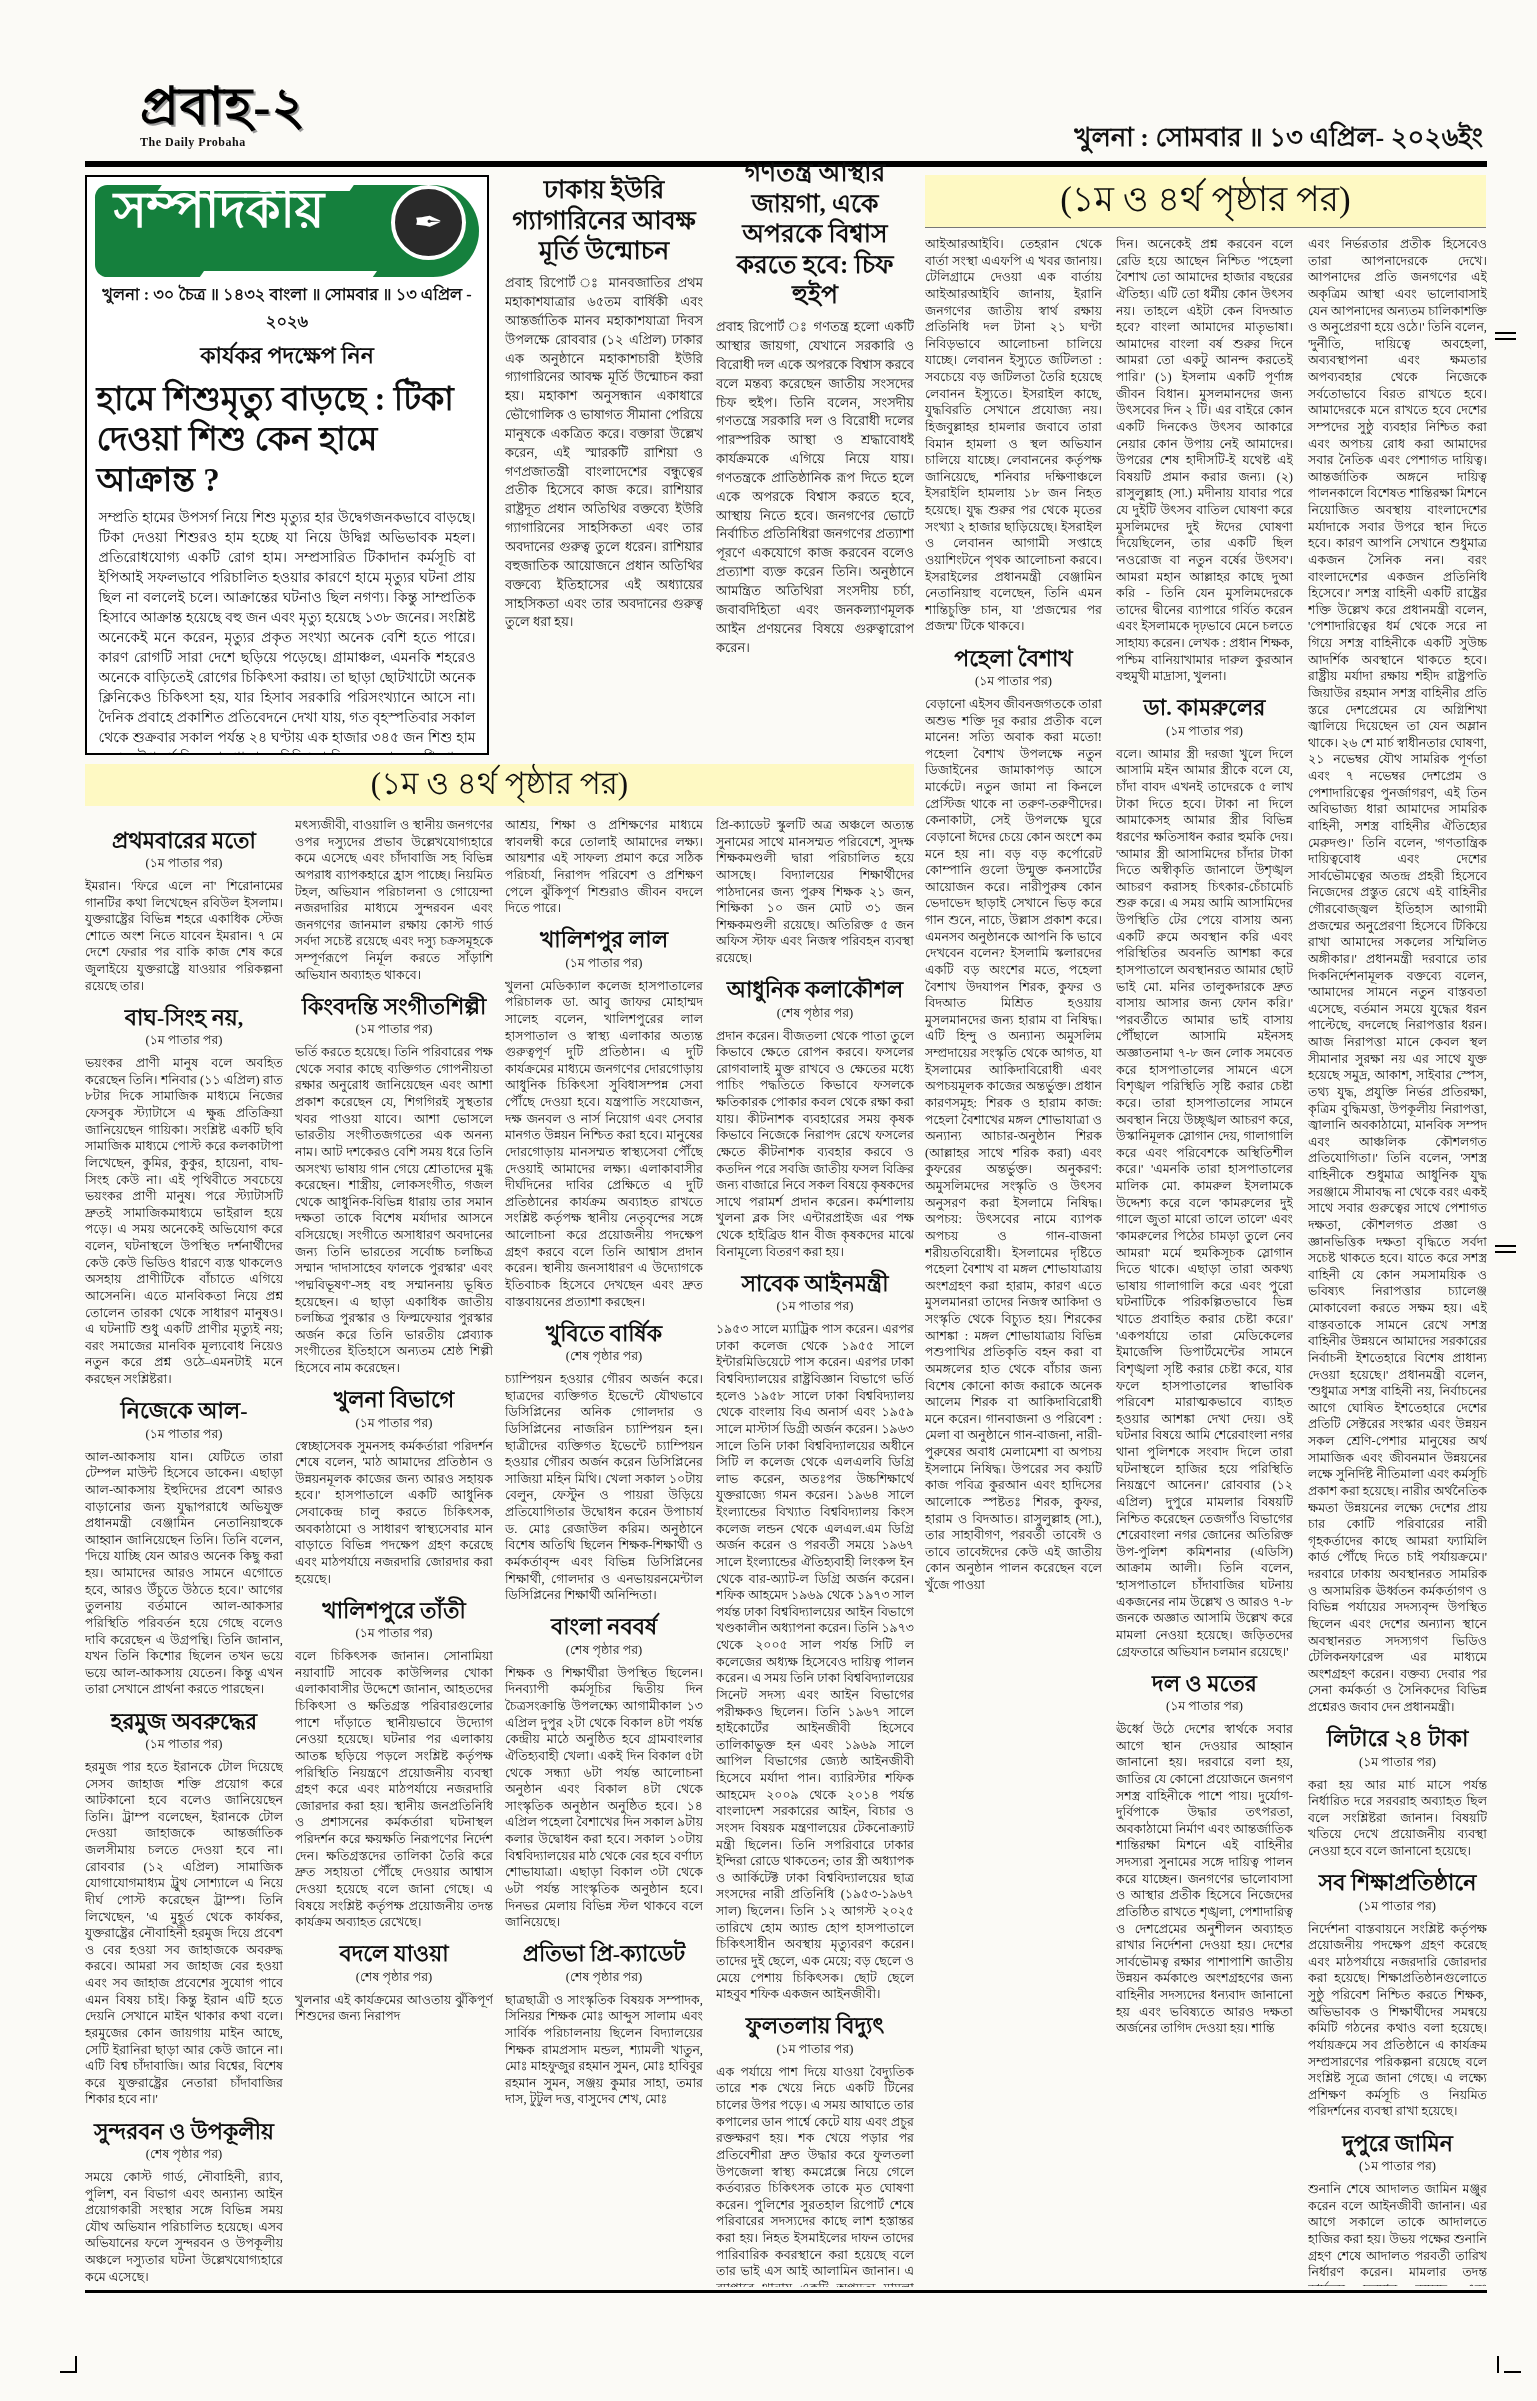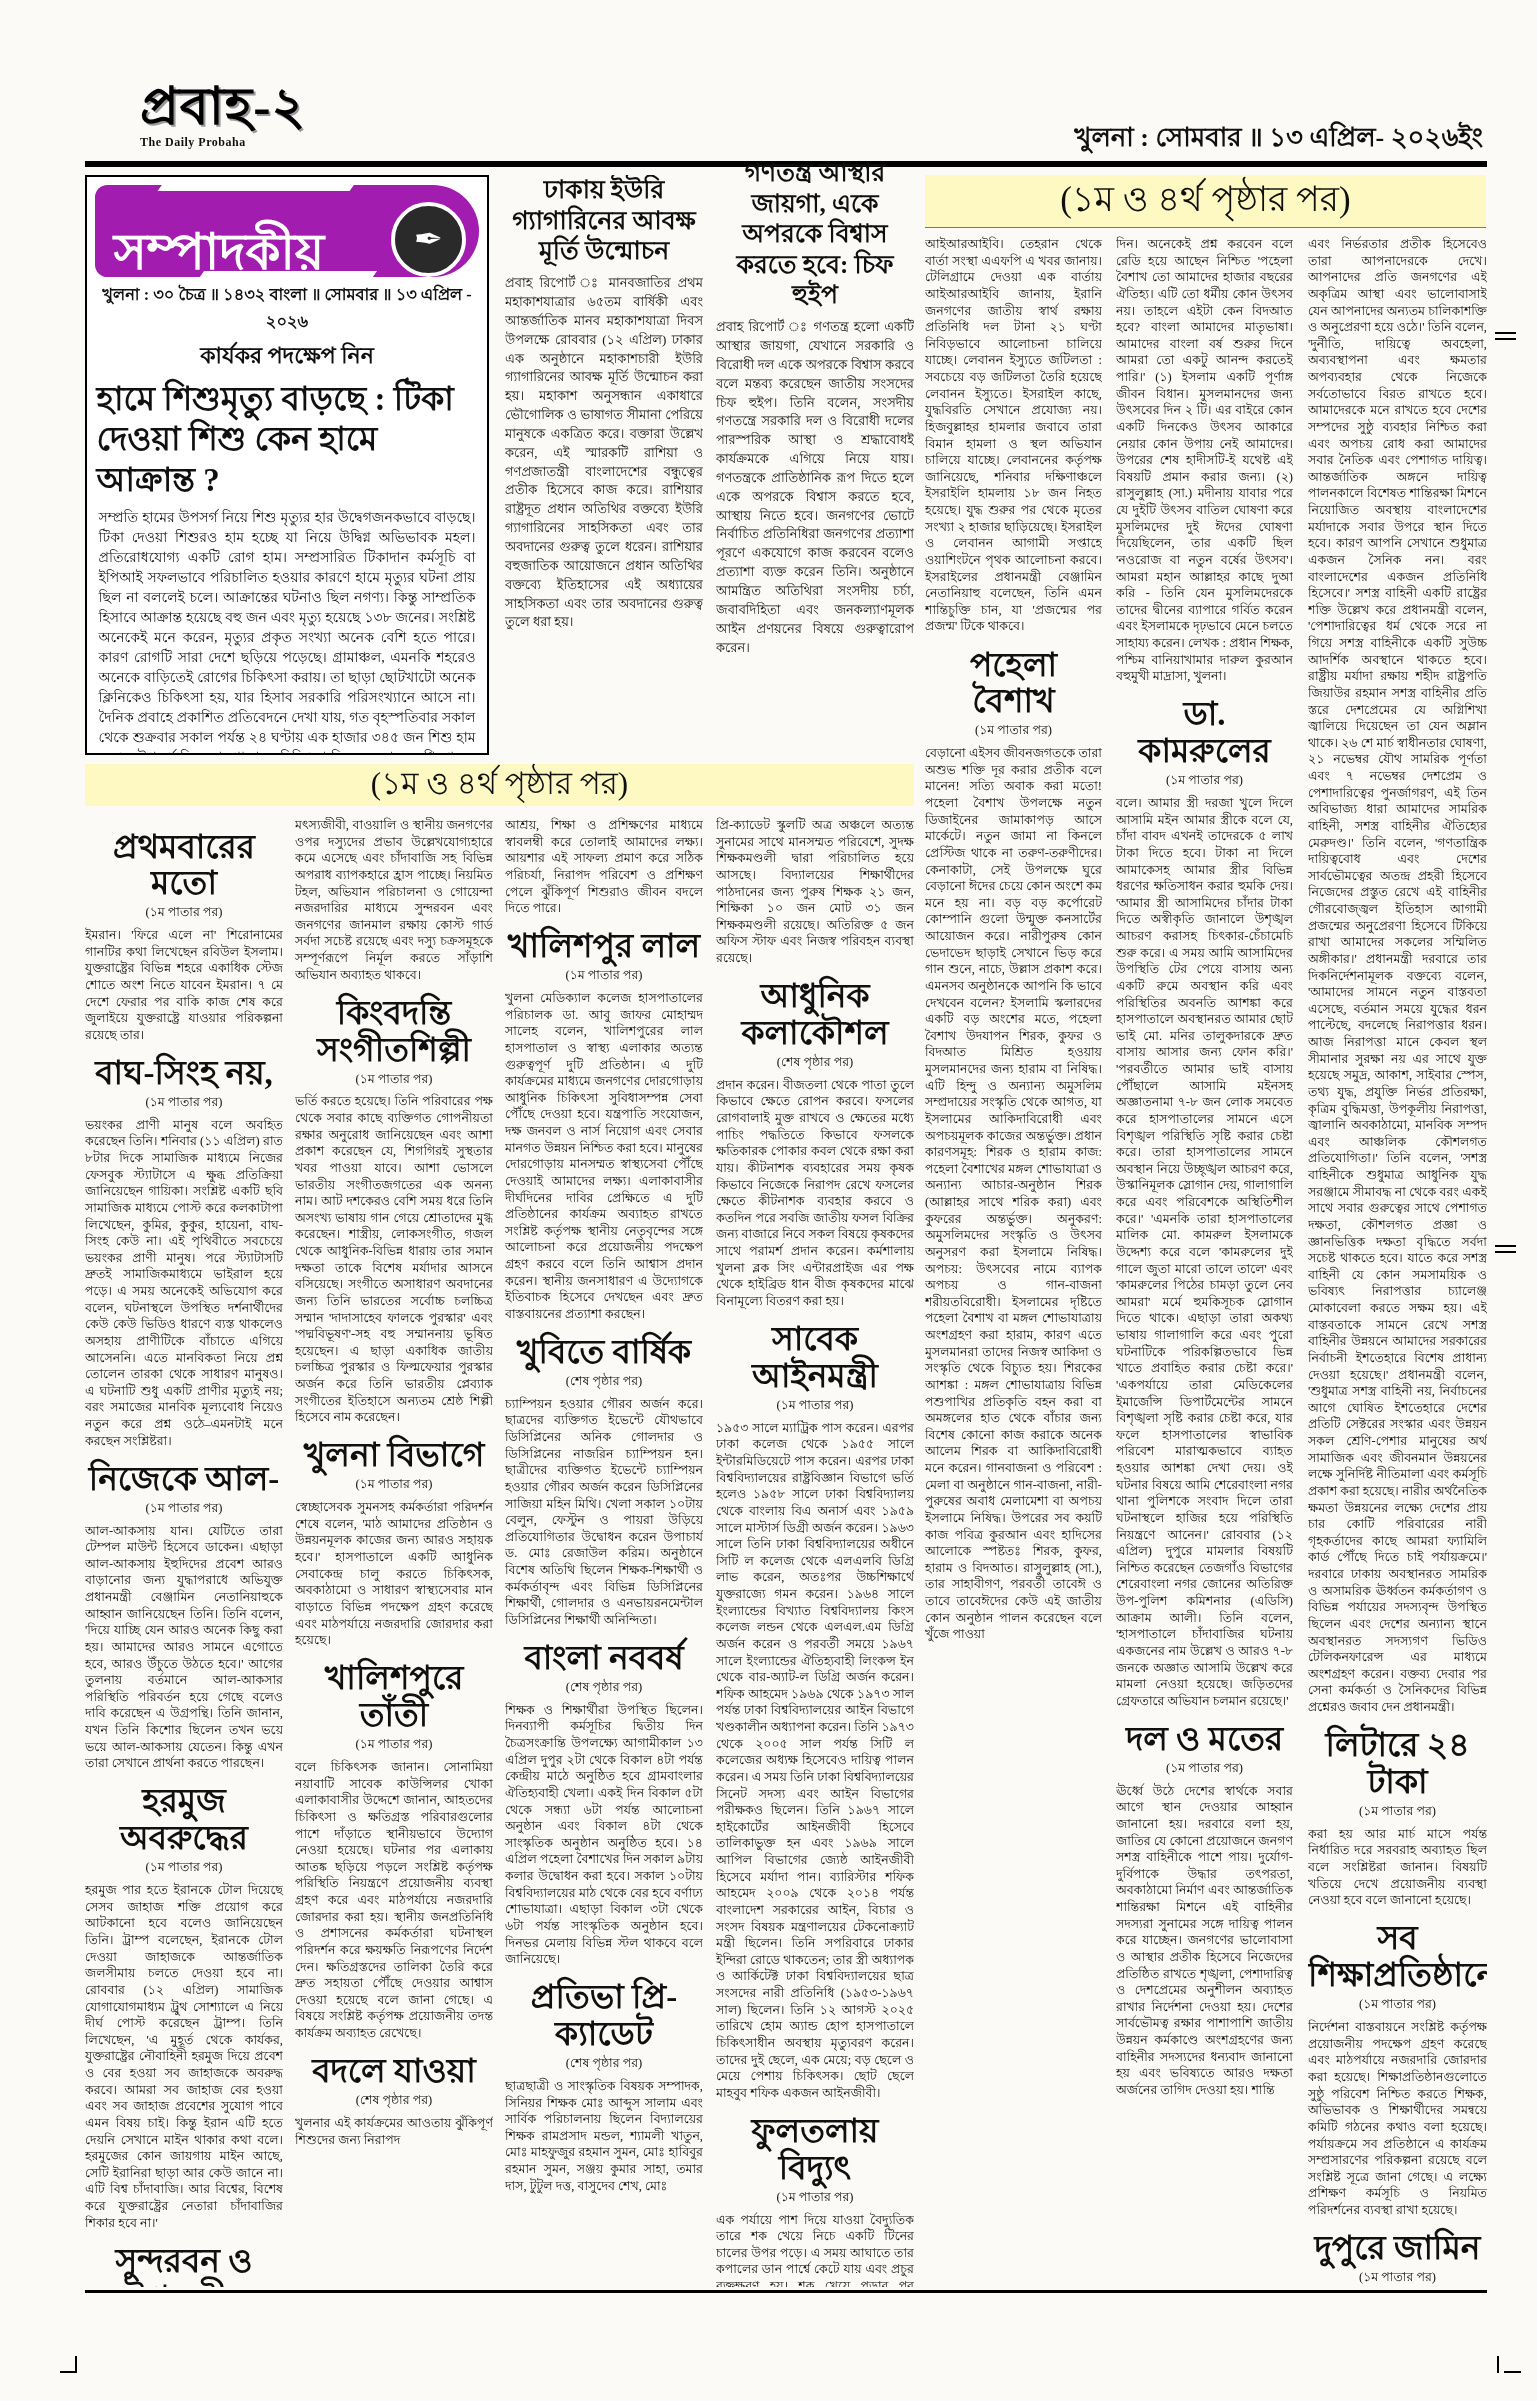--- a/index.html
+++ b/index.html
@@ -10,22 +10,22 @@
   .masthead{position:absolute;left:140px;top:81px;}
   .logo{font-size:52px;font-weight:900;letter-spacing:1px;line-height:1;color:#000000;
         text-shadow:1.9px 1.9px 0 #9a9a9a;}
   .logo-sub{font-size:12px;font-weight:bold;color:#111;margin-top:1.9px;letter-spacing:0.5px;}
   .dateline{position:absolute;right:54px;top:117px;font-size:26px;font-weight:bold;}
   .toprule{position:absolute;left:85px;top:161px;width:1402px;height:5.8px;background:#000;}
 
   
   .editorial{position:absolute;left:85px;top:175px;width:404px;height:580px;border:2.9px solid #000;
              background:#fff;box-sizing:border-box;overflow:hidden;}
-  .ed-banner{position:relative;margin:7.7px 7.7px 3.8px 7.7px;height:92px;background:#a21caf;color:#fff;
-             border-radius:13.4px 50px 50px 13.4px;display:flex;align-items:flex-end;justify-content:space-between;
+  .ed-banner{position:relative;margin:7.7px 7.7px 3.8px 7.7px;height:92px;background:#15803d;color:#fff;
+             border-radius:13.4px 50px 50px 13.4px;display:flex;align-items:flex-start;justify-content:space-between;
              padding:0 13.4px 0 19px;overflow:hidden;}
   .ed-banner:before{content:"";position:absolute;left:67px;top:-5.8px;width:192px;height:11.5px;background:#fff;transform:skewX(-35deg);}
   .ed-banner:after{content:"";position:absolute;right:106px;bottom:-5.8px;width:173px;height:11.5px;background:#fff;transform:skewX(-35deg);}
   .ed-banner-text{font-size:50px;font-weight:900;line-height:1;}
   .ed-pen{width:67px;height:67px;border:4.8px solid #fff;border-radius:50%;display:flex;align-items:center;
           justify-content:center;font-size:35px;color:#fff;background:#2a2a2a;flex:0 0 auto;}
   .ed-date{text-align:center;font-weight:bold;font-size:16.3px;margin:5.8px 5.8px 1.9px;}
   .ed-kicker{text-align:center;font-weight:900;font-size:22px;margin:1.9px 0;}
   .ed-headline{text-align:left;font-weight:900;font-size:33px;line-height:1.22;margin:3.8px 9.6px 7.7px;}
   .ed-body{font-size:14px;line-height:1.43;text-align:justify;margin:1.9px 11.5px;word-break:break-word;}
@@ -42,21 +42,21 @@
   #col4top{left:716px;top:158px;width:198px;height:578px;}
   #col1{left:85px;top:817px;width:198px;height:1470px;}
   #col2{left:295px;top:817px;width:198px;height:1470px;}
   #col3b{left:505px;top:817px;width:198px;height:1470px;}
   #col4b{left:716px;top:817px;width:198px;height:1470px;}
   #col5{left:925px;top:236px;width:177px;height:2050px;}
   #col6{left:1116px;top:236px;width:177px;height:2050px;}
   #col7{left:1308px;top:236px;width:179px;height:2050px;}
 
   .i-th{font-weight:900;font-size:25px;text-align:center;line-height:1.22;margin:0 0 7.7px;}
-  .i-h{font-weight:900;font-size:33px;text-align:center;line-height:1.12;margin:11.5px 0 0;}
+  .i-h{font-weight:900;font-size:22px;text-align:center;line-height:1.12;margin:11.5px 0 0;}
   .i-s{text-align:center;font-size:12.5px;margin:1px 0 3.8px;}
   .i-p{font-size:12.5px;line-height:1.33;text-align:justify;word-break:break-word;margin:0 0 5.8px;}
   .i-lead{font-size:13px;line-height:1.45;}
 
   .bottomrule{position:absolute;left:85px;top:2290px;width:1402px;height:2.9px;background:#000;}
 
   
   .regmark{position:absolute;background:#000;}
   .rm1{left:1495px;top:332px;width:21px;height:1.9px;}
   .rm2{left:1495px;top:338px;width:21px;height:1.9px;}

